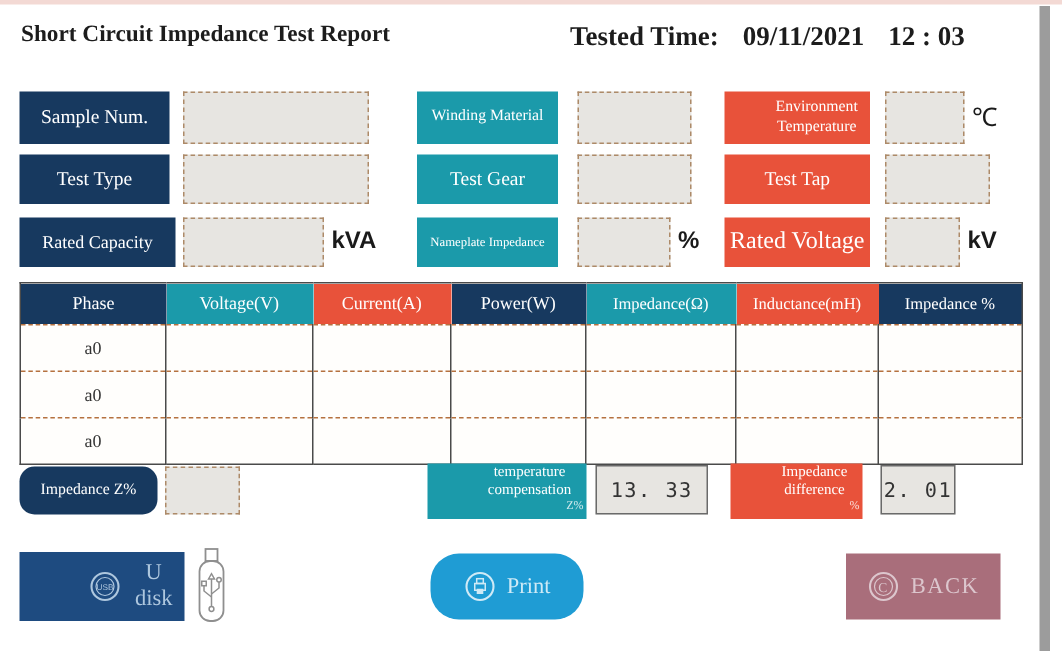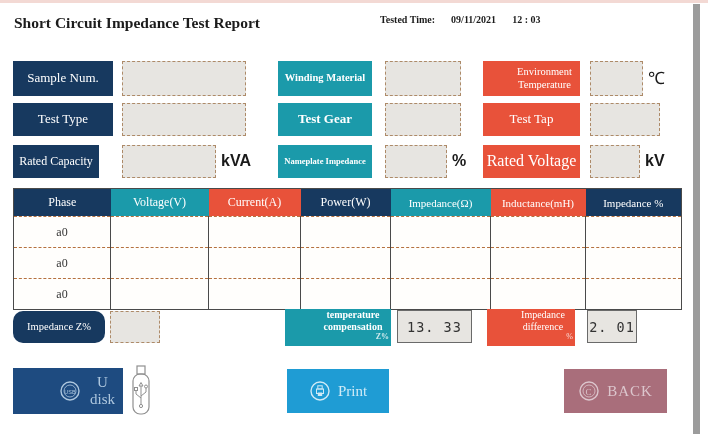--- a/index.html
+++ b/index.html
@@ -2,26 +2,26 @@
 <html><head>
 <meta charset="utf-8">
 <style>
   html,body{margin:0;padding:0;background:#fff;}
   .screen{position:relative;width:708px;height:436px;background:#fff;overflow:hidden;
           font-family:"Liberation Serif",serif;}
   .top-edge{position:absolute;left:0;top:0;width:708px;height:3px;background:#f3d9d4;}
   .right-bar{position:absolute;left:693px;top:4px;width:7px;height:430px;background:#9c9c9c;}
 
   .page-title{position:absolute;left:14px;top:14px;font-size:15.5px;font-weight:600;color:#1c1c1c;}
-  .tested{position:absolute;left:380px;top:14px;font-size:10px;font-weight:600;color:#1c1c1c;
+  .tested{position:absolute;left:380px;top:14px;font-size:18px;font-weight:600;color:#1c1c1c;
           display:flex;gap:16px;}
 
   .lbl{position:absolute;display:flex;align-items:center;justify-content:center;
        color:#fff;text-align:center;font-size:13px;line-height:1.15;padding:0 2px;box-sizing:border-box;}
-  .navy{background:#17395f;} .teal{background:#1b9aaa;font-weight:bold;} .red{background:#e8523a;}
+  .navy{background:#17395f;} .teal{background:#1b9aaa;} .red{background:#e8523a;}
   .sm{font-size:10.5px;} .xs{font-size:8.5px;}
 
   .inp{position:absolute;background:#e7e5e1;border:1.5px dashed #ad8a68;box-sizing:border-box;}
   .unit{position:absolute;font-family:"Liberation Sans",sans-serif;font-weight:bold;
         font-size:16px;color:#1a1a1a;}
   .unit-serif{position:absolute;font-size:15px;color:#1a1a1a;}
 
   table.results{position:absolute;left:13px;top:188px;width:668px;border-collapse:collapse;
         table-layout:fixed;font-size:12px;padding-left:40px;}
   table.results th{color:#fff;font-weight:normal;height:27px;padding:0;overflow:hidden;}
@@ -69,21 +69,21 @@
   <div class="inp" style="left:590px;top:61px;width:53px;height:35px;"></div>
   <div class="unit-serif" style="left:648px;top:66px;font-size:17px;">℃</div>
 
   <div class="lbl navy" style="left:13px;top:103px;width:100px;height:33px;">Test Type</div>
   <div class="inp" style="left:122px;top:103px;width:124px;height:33px;"></div>
   <div class="lbl teal" style="left:278px;top:103px;width:94px;height:33px;">Test Gear</div>
   <div class="inp" style="left:385px;top:103px;width:76px;height:33px;"></div>
   <div class="lbl red" style="left:483px;top:103px;width:97px;height:33px;">Test Tap</div>
   <div class="inp" style="left:590px;top:103px;width:70px;height:33px;"></div>
 
-  <div class="lbl navy sm" style="left:13px;top:145px;width:86px;height:33px;font-size:12px;">Rated Capacity</div>
+  <div class="lbl navy sm" style="left:13px;top:145px;width:104px;height:33px;font-size:12px;">Rated Capacity</div>
   <div class="inp" style="left:122px;top:145px;width:94px;height:33px;"></div>
   <div class="unit" style="left:221px;top:152px;">kVA</div>
   <div class="lbl teal xs" style="left:278px;top:145px;width:94px;height:33px;">Nameplate Impedance</div>
   <div class="inp" style="left:385px;top:145px;width:62px;height:33px;"></div>
   <div class="unit" style="left:452px;top:152px;">%</div>
   <div class="lbl red sm" style="left:483px;top:145px;width:97px;height:33px;font-size:16px;">Rated Voltage</div>
   <div class="inp" style="left:590px;top:145px;width:50px;height:33px;"></div>
   <div class="unit" style="left:645px;top:152px;">kV</div>
 
   <table class="results">
@@ -165,21 +165,21 @@
     <rect x="6" y="10" width="16" height="40" rx="7" fill="none" stroke="#8f8f8f" stroke-width="1.2"></rect>
     <circle cx="14" cy="42" r="1.6" fill="none" stroke="#8f8f8f" stroke-width="1"></circle>
     <line x1="14" y1="40" x2="14" y2="22" stroke="#8f8f8f" stroke-width="1"></line>
     <path d="M14 34 L9 30 L9 26" fill="none" stroke="#8f8f8f" stroke-width="1"></path>
     <path d="M14 32 L19 28 L19 24" fill="none" stroke="#8f8f8f" stroke-width="1"></path>
     <rect x="7.5" y="23.5" width="3" height="3" fill="none" stroke="#8f8f8f" stroke-width="1"></rect>
     <circle cx="19" cy="22.5" r="1.5" fill="none" stroke="#8f8f8f" stroke-width="1"></circle>
     <path d="M12 22 L14 18.5 L16 22 Z" fill="none" stroke="#8f8f8f" stroke-width="1"></path>
   </svg>
 
-  <button class="btn btn-print" style="left:287px;top:369px;width:102px;height:44px;">
+  <button class="btn btn-print" style="left:287px;top:369px;width:102px;height:44px;border-radius:19px;">
     <svg width="22" height="22" viewBox="0 0 22 22">
       <circle cx="11" cy="11" r="9" fill="none" stroke="#cfeaf6" stroke-width="1.4"></circle>
       <rect x="7.5" y="9" width="7" height="4.5" fill="none" stroke="#cfeaf6" stroke-width="1"></rect>
       <rect x="8.8" y="5.8" width="4.4" height="3.2" fill="none" stroke="#cfeaf6" stroke-width="1"></rect>
       <rect x="8.8" y="12.5" width="4.4" height="3.5" fill="#cfeaf6"></rect>
     </svg>
     <span>Print</span>
   </button>
 
   <button class="btn btn-back" style="left:564px;top:369px;width:103px;height:44px;">

